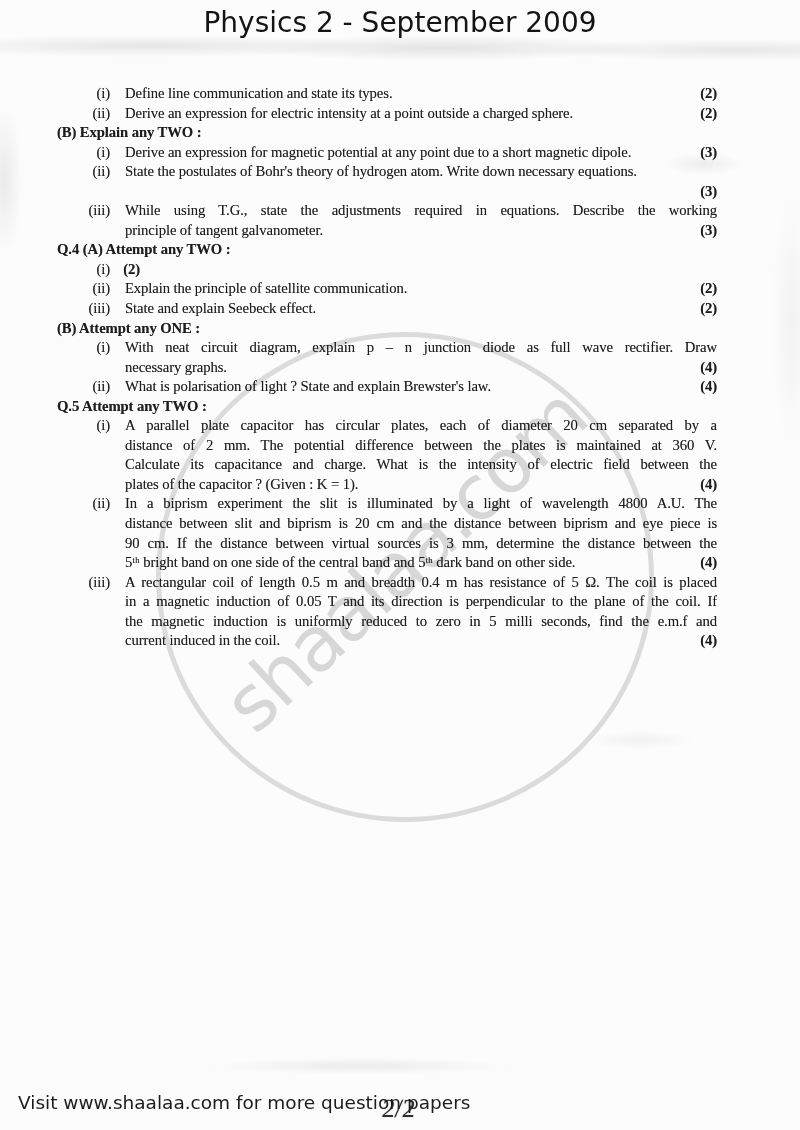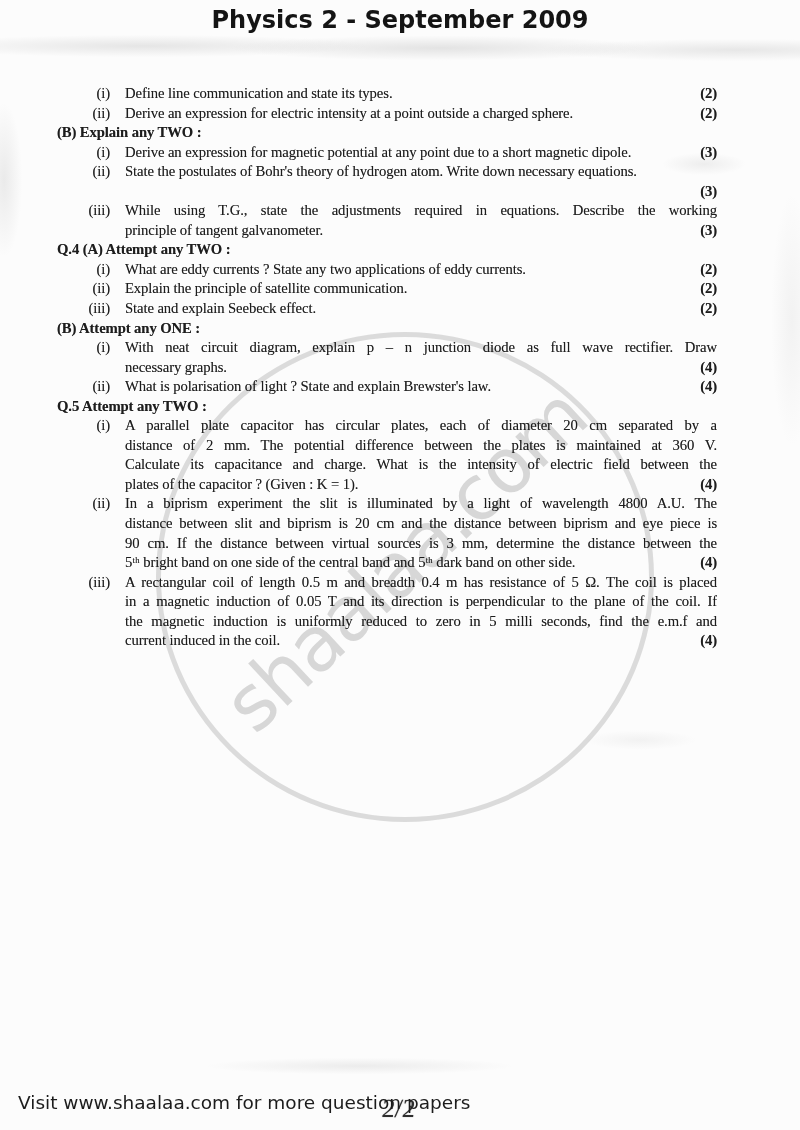--- a/index.html
+++ b/index.html
@@ -21,22 +21,22 @@
       radial-gradient(ellipse 80px 14px at 80% 740px, rgba(180,180,180,.14), transparent 70%),
       #fcfcfc;
   }
 
   .title {
     position: absolute;
     top: 6px; left: 0;
     width: 100%;
     text-align: center;
     font-family: "DejaVu Sans", sans-serif;
-    font-size: 24px;
-    font-weight: 700;
+    font-size: 28px;
+    font-weight: 400;
     color: #141414;
     letter-spacing: 0px;
   }
 
   
   .wm-circle {
     position: absolute;
     left: 156px; top: 332px;
     width: 488px; height: 480px;
     border: 5px solid rgba(165,165,165,0.38);
@@ -139,21 +139,20 @@
       <div class="row">
         <span class="marker"></span>
         <span class="text">principle of tangent galvanometer.</span>
         <span class="marks">(3)</span>
       </div>
       <div class="row head">
         <span class="text">Q.4 (A) Attempt any TWO :</span>
       </div>
       <div class="row">
         <span class="marker">(i)</span>
-        <span class="text">What are eddy currents ? State any two applications of eddy currents.</span>
         <span class="marks">(2)</span>
       </div>
       <div class="row">
         <span class="marker">(ii)</span>
         <span class="text">Explain the principle of satellite communication.</span>
         <span class="marks">(2)</span>
       </div>
       <div class="row">
         <span class="marker">(iii)</span>
         <span class="text">State and explain Seebeck effect.</span>

